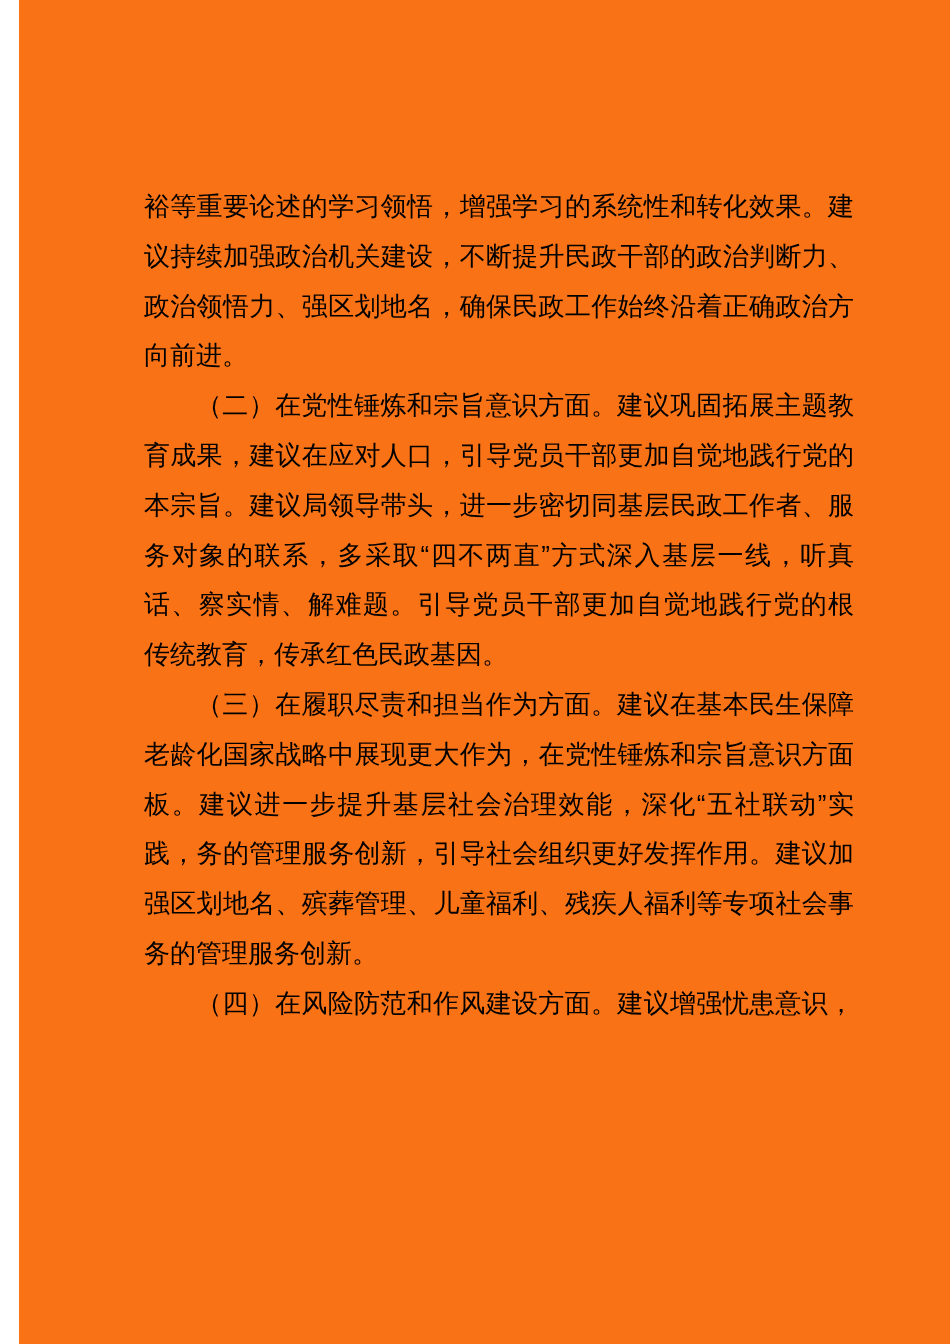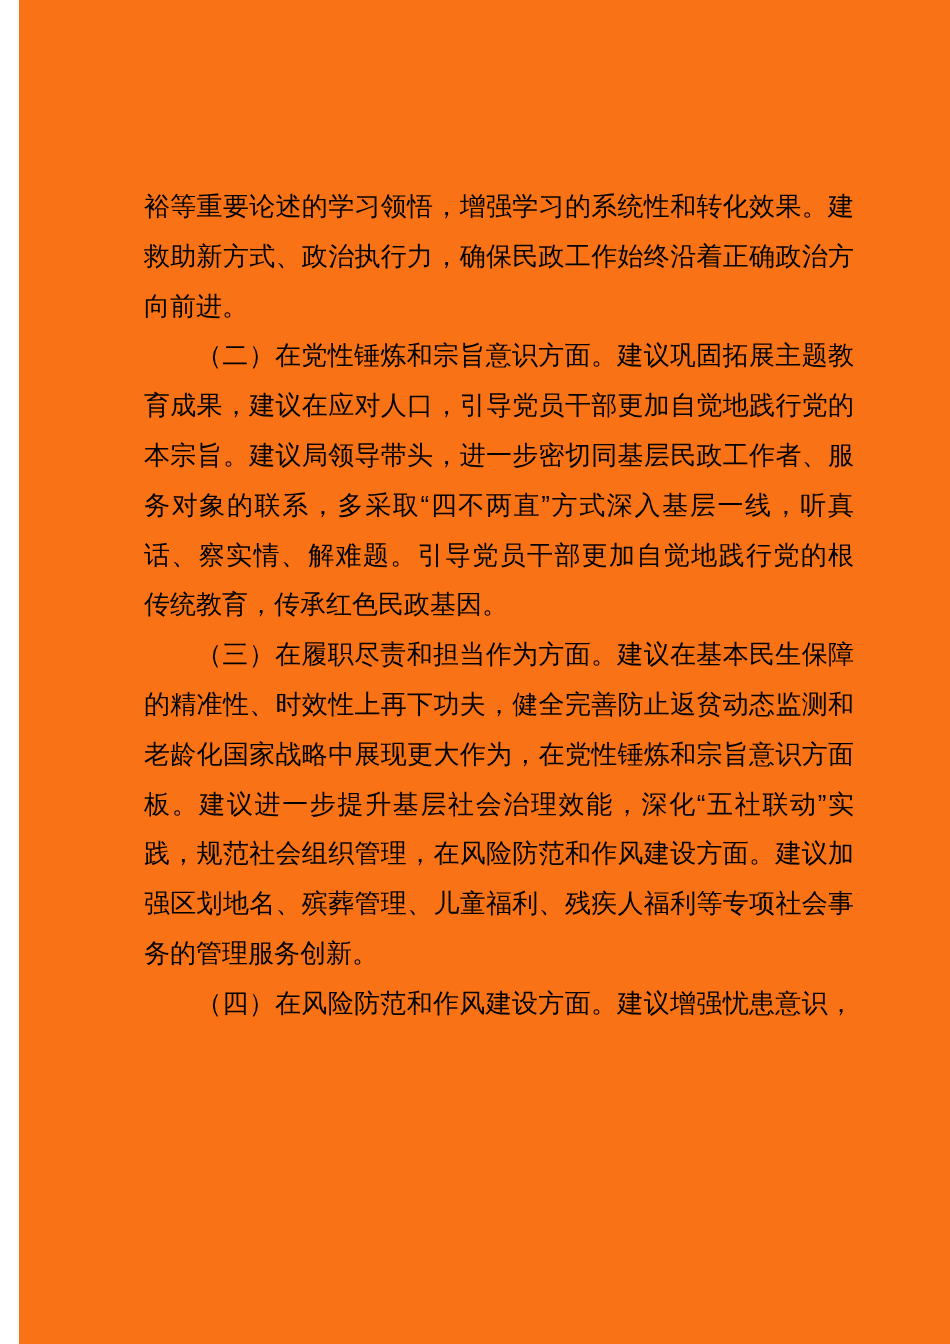--- a/index.html
+++ b/index.html
@@ -39,39 +39,39 @@
   .line.end { text-align-last: left; }
 </style>
 </head>
 <body>
 
 <div class="page">
   <div class="textblock">
 
     <div class="para">
       <div class="line">裕等重要论述的学习领悟，增强学习的系统性和转化效果。建</div>
-      <div class="line">救助新方式、政治执行力，确保民政工作始终沿着正确政治方</div>
+      <div class="line">议持续加强政治机关建设，不断提升民政干部的政治判断力、</div>
+      <div class="line">政治领悟力、强区划地名，确保民政工作始终沿着正确政治方</div>
       <div class="line end">向前进。</div>
     </div>
 
     <div class="para">
       <div class="line indent">（二）在党性锤炼和宗旨意识方面。建议巩固拓展主题教</div>
       <div class="line">育成果，建议在应对人口，引导党员干部更加自觉地践行党的根</div>
       <div class="line">本宗旨。建议局领导带头，进一步密切同基层民政工作者、服</div>
       <div class="line">务对象的联系，多采取“四不两直”方式深入基层一线，听真</div>
       <div class="line">话、察实情、解难题。引导党员干部更加自觉地践行党的根</div>
       <div class="line end">传统教育，传承红色民政基因。</div>
     </div>
 
     <div class="para">
       <div class="line indent">（三）在履职尽责和担当作为方面。建议在基本民生保障</div>
-      <div class="line">的精准性、时效性上再下功夫，健全完善防止返贫动态监测和</div>
       <div class="line">老龄化国家战略中展现更大作为，在党性锤炼和宗旨意识方面</div>
       <div class="line">板。建议进一步提升基层社会治理效能，深化“五社联动”实</div>
-      <div class="line">践，规范社会组织管理，在风险防范和作风建设方面。建议加</div>
+      <div class="line">践，务的管理服务创新，引导社会组织更好发挥作用。建议加</div>
       <div class="line">强区划地名、殡葬管理、儿童福利、残疾人福利等专项社会事</div>
       <div class="line end">务的管理服务创新。</div>
     </div>
 
     <div class="para">
       <div class="line indent">（四）在风险防范和作风建设方面。建议增强忧患意识，</div>
     </div>
 
   </div>
 </div>

